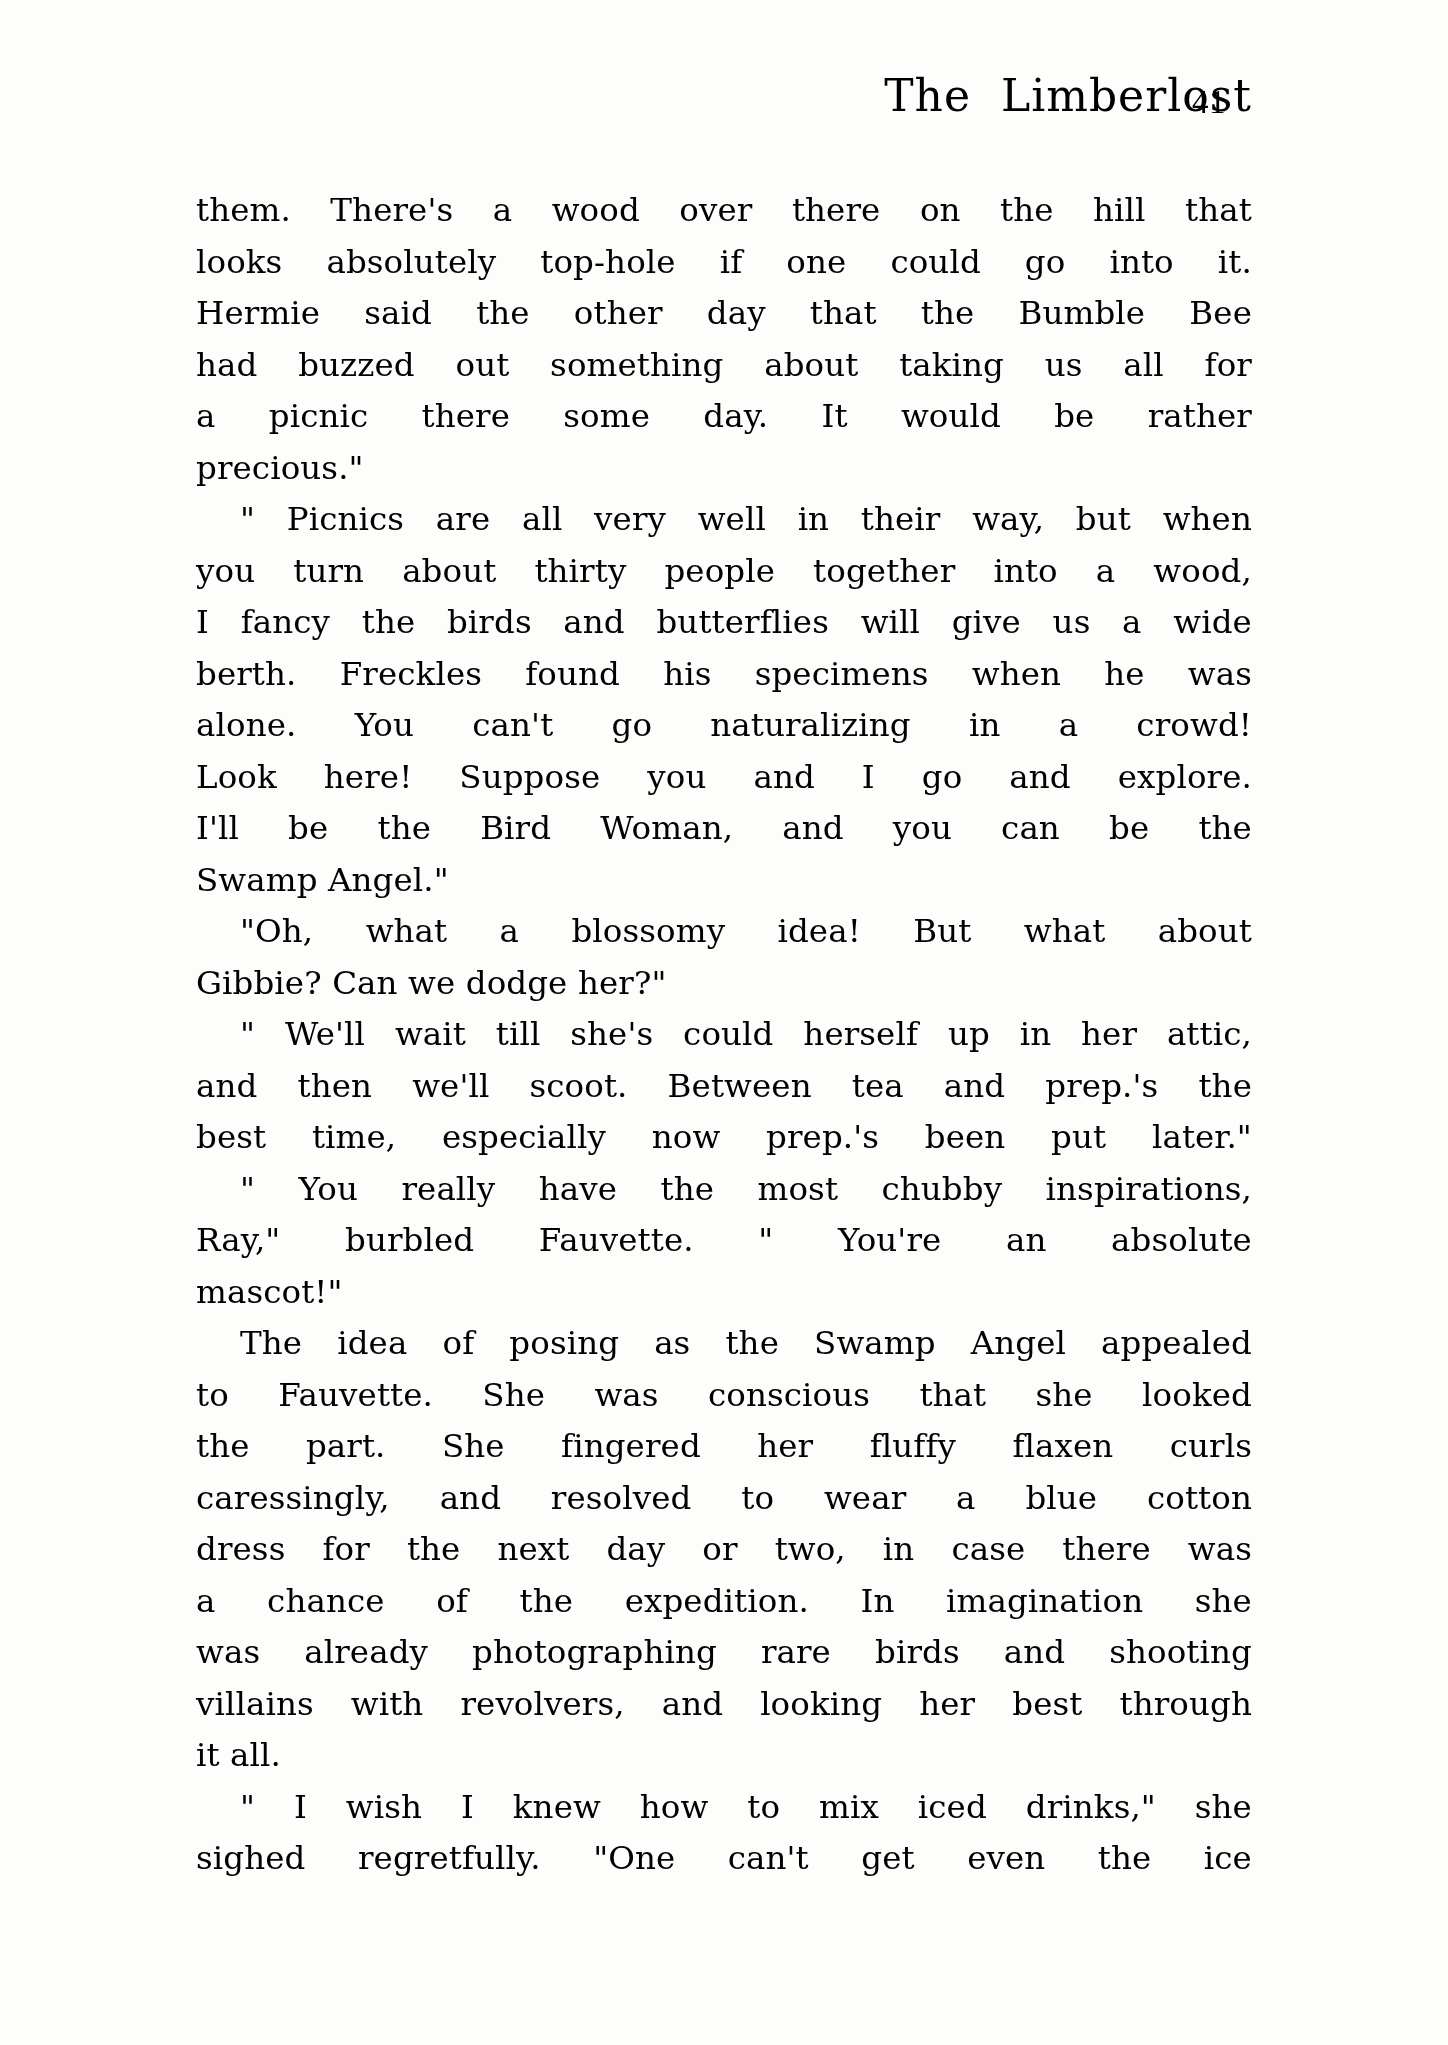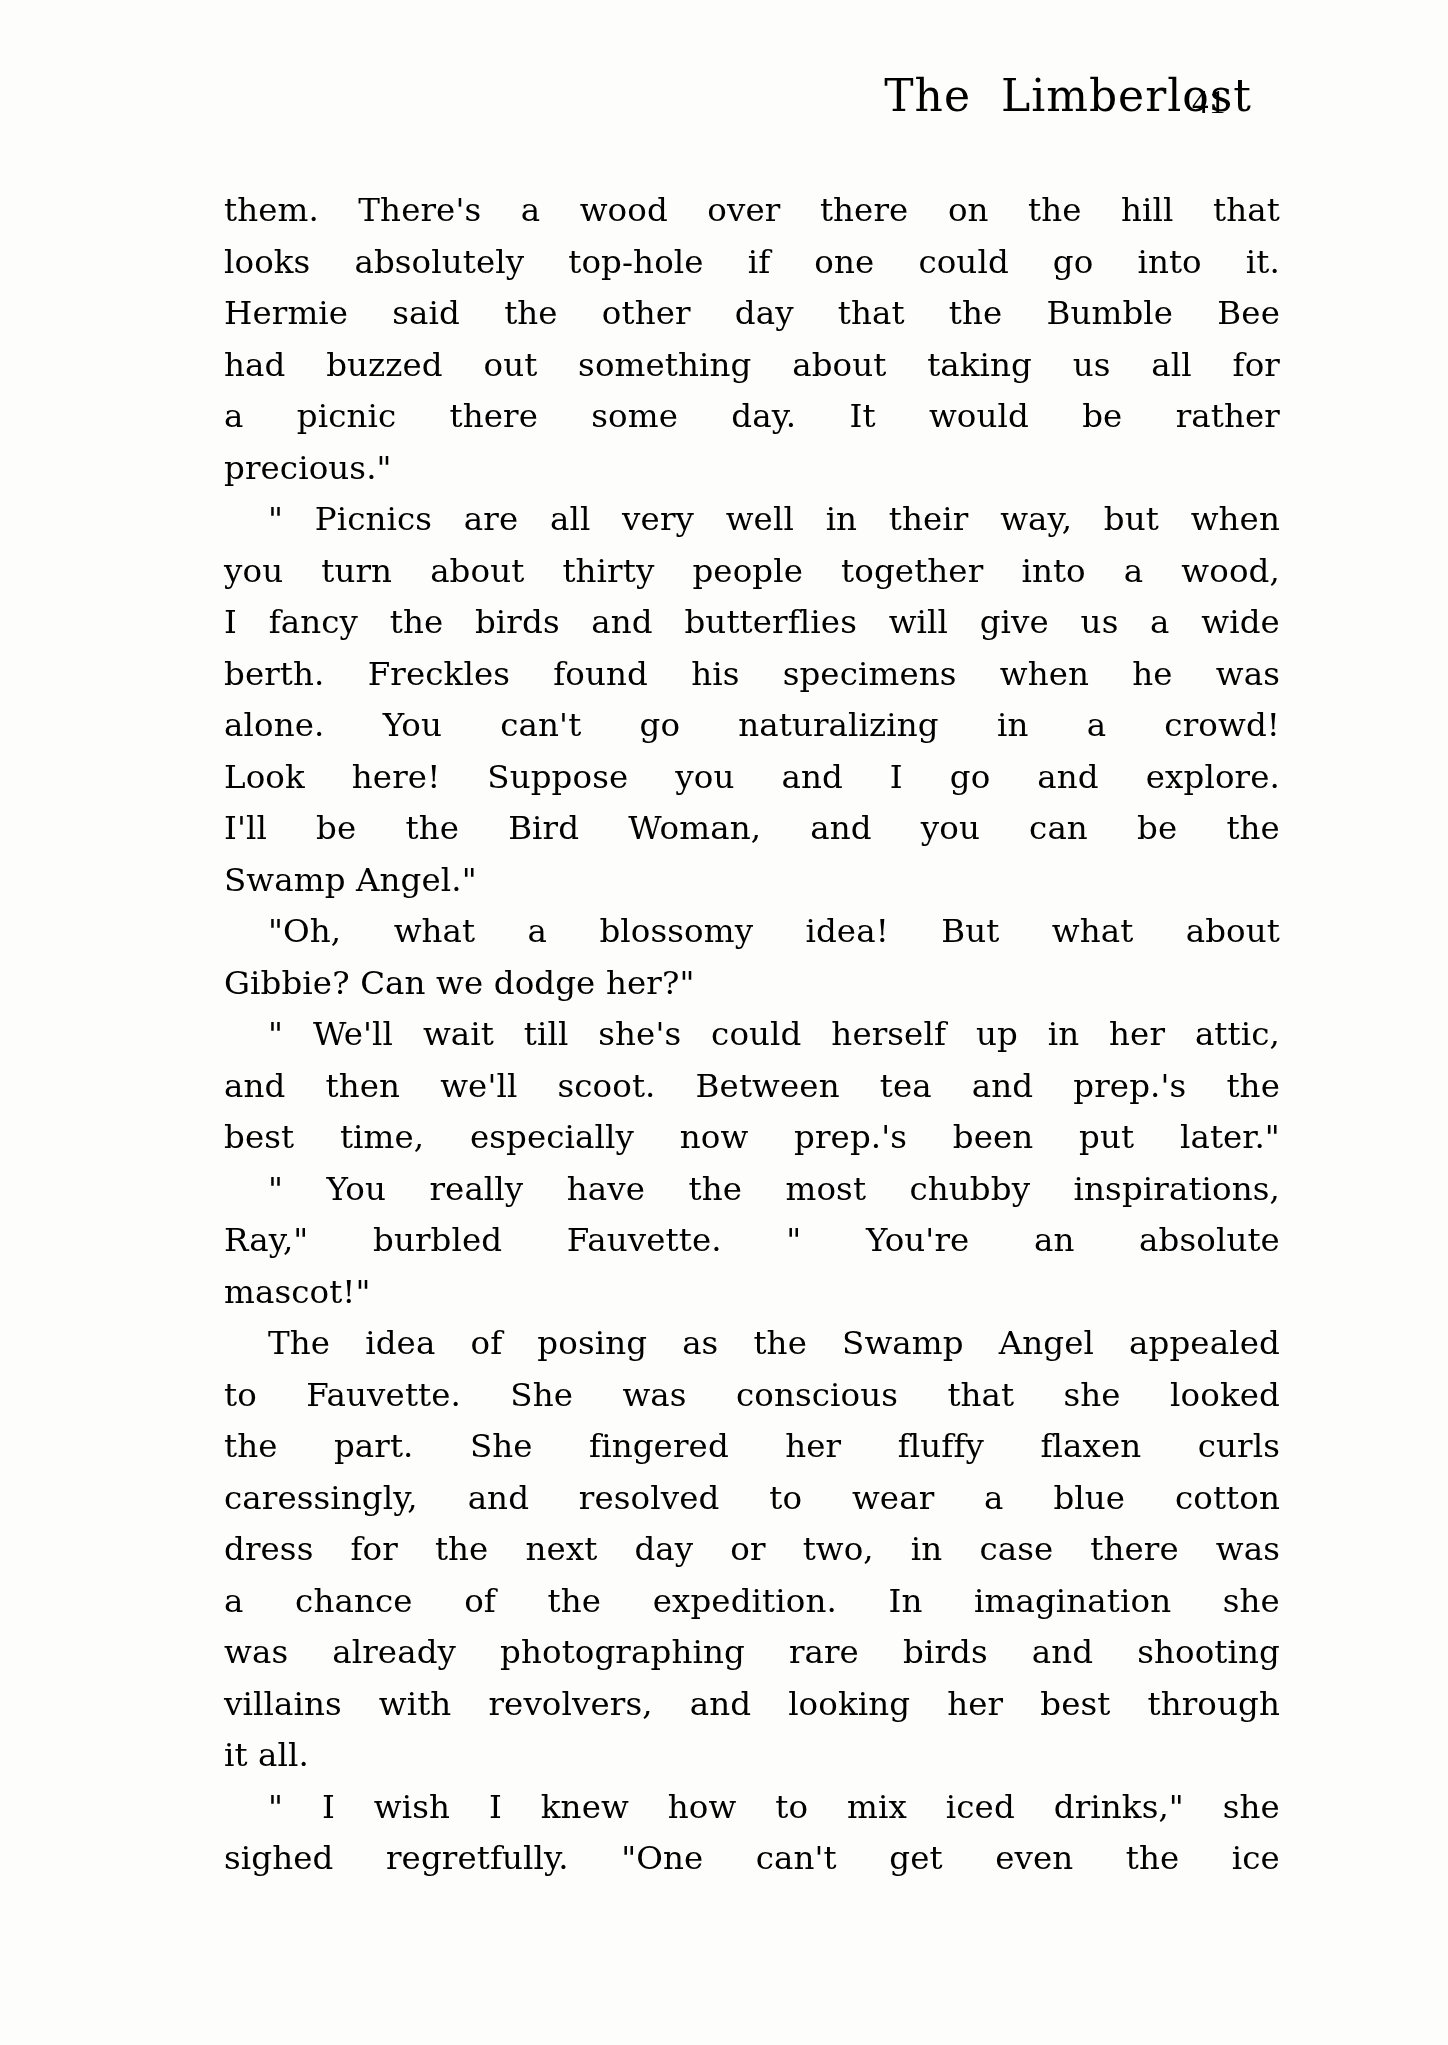--- a/index.html
+++ b/index.html
@@ -47,21 +47,20 @@
     top: 14px;
     font-size: 33px;
     font-family: Liberation Serif, serif;
     letter-spacing: 0.5px;
   }
   .body-text {
     position: absolute;
     left: 196px;
     top: 185px;
     width: 1056px;
-    margin-left: 28px;
   }
   .line {
     display: block;
     font-size: 32.5px;
     line-height: 51.5px;
     height: 51.5px;
     white-space: pre;
     font-family: "DejaVu Serif", serif;
     letter-spacing: 0.1px;
   }

